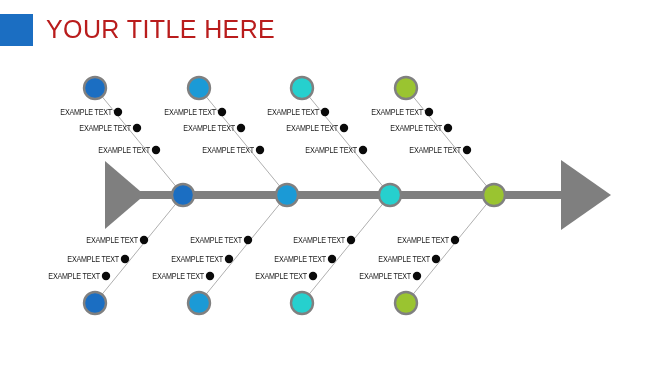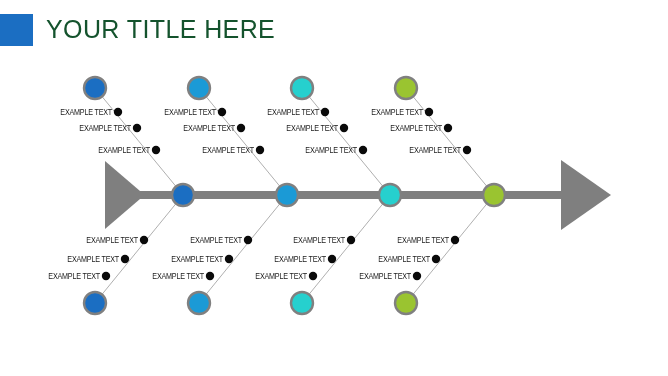--- a/index.html
+++ b/index.html
@@ -25,21 +25,21 @@
     height: 32px;
     background: #1b6ec2;
   }
   #slide-title {
     position: absolute;
     left: 46px;
     top: 13px;
     font-size: 25px;
     letter-spacing: 0.4px;
     font-weight: 300;
-    color: #14532d;
+    color: #b91c1c;
     font-family: "Liberation Sans", sans-serif;
     white-space: nowrap;
     line-height: 32px;
   }
   #diagram-svg {
     position: absolute;
     left: 0;
     top: 0;
     width: 668px;
     height: 376px;

